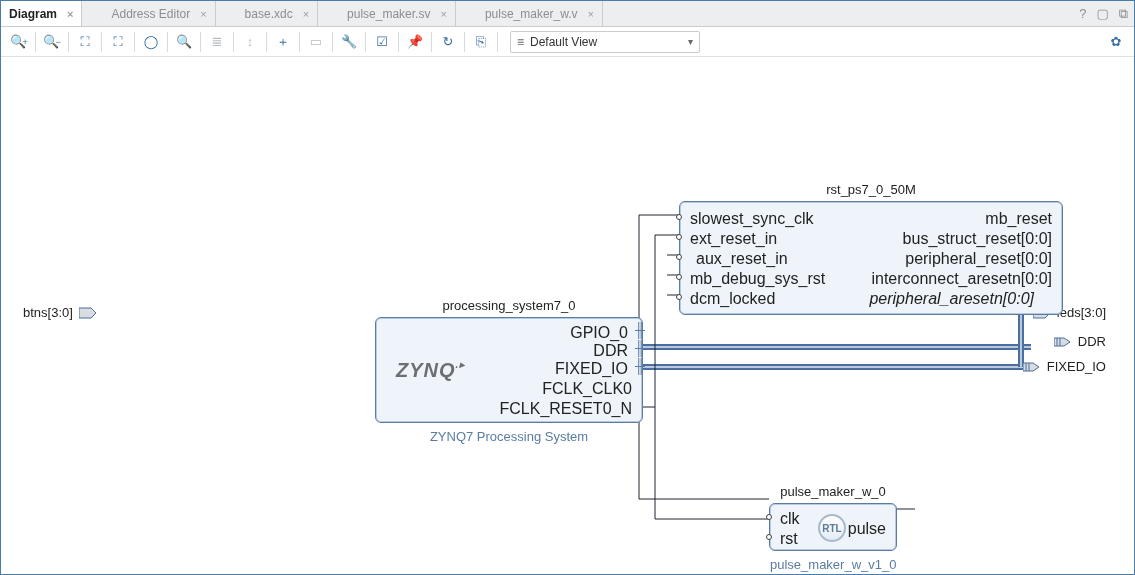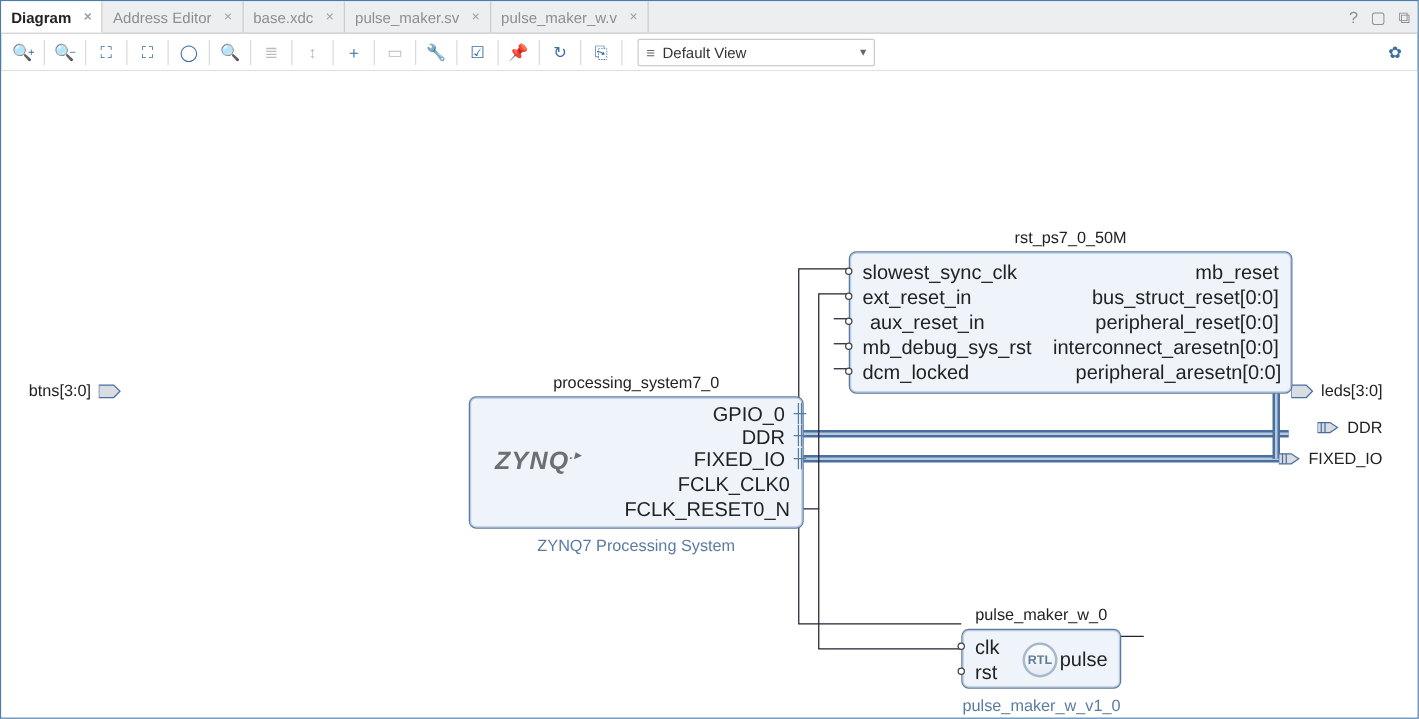--- a/index.html
+++ b/index.html
@@ -11,20 +11,21 @@
     height: 575px;
     overflow: hidden;
     border: 1px solid #4a7caa;
   }
   .tabbar {
     display: flex;
     align-items: center;
     height: 26px;
     background: #eceeef;
     border-bottom: 1px solid #ccc;
+    gap: 21px;
   }
   .tab {
     display: flex;
     align-items: center;
     height: 100%;
     padding: 0 8px;
     border-right: 1px solid #ccc;
     color: #8b8f93;
     font-size: 12px;
     cursor: pointer;
@@ -307,37 +308,37 @@
     <div class="port-label" style="right:14px; top:6px;">GPIO_0</div>
     <div class="bus-sym" style="right:-3px; top:4px;">╫</div>
     <div class="port-label" style="right:14px; top:24px;">DDR</div>
     <div class="bus-sym" style="right:-3px; top:22px;">╫</div>
     <div class="port-label" style="right:14px; top:42px;">FIXED_IO</div>
     <div class="bus-sym" style="right:-3px; top:40px;">╫</div>
     <div class="port-label" style="right:10px; top:62px;">FCLK_CLK0</div>
     <div class="port-label" style="right:10px; top:82px;">FCLK_RESET0_N</div>
   </div>
 
-  <div class="block" style="left:678px; top:144px; width:355px; height:114px;">
+  <div class="block" style="left:678px; top:144px; width:384px; height:114px;">
     <div class="block-title">rst_ps7_0_50M</div>
     <div class="port-label" style="left:10px; top:8px;">slowest_sync_clk</div>
     <div class="port-dot" style="left:-4px; top:12px;"></div>
     <div class="port-label" style="left:10px; top:28px;">ext_reset_in</div>
     <div class="port-dot" style="left:-4px; top:32px;"></div>
     <div class="port-label" style="left:16px; top:48px;">aux_reset_in</div>
     <div class="port-dot" style="left:-4px; top:52px;"></div>
     <div class="port-label" style="left:10px; top:68px;">mb_debug_sys_rst</div>
     <div class="port-dot" style="left:-4px; top:72px;"></div>
     <div class="port-label" style="left:10px; top:88px;">dcm_locked</div>
     <div class="port-dot" style="left:-4px; top:92px;"></div>
     <div class="port-label" style="right:10px; top:8px;">mb_reset</div>
     <div class="port-label" style="right:10px; top:28px;">bus_struct_reset[0:0]</div>
     <div class="port-label" style="right:10px; top:48px;">peripheral_reset[0:0]</div>
     <div class="port-label" style="right:10px; top:68px;margin-left:12px;">interconnect_aresetn[0:0]</div>
-    <div class="port-label" style="right:8px; top:88px;">peripheral_aresetn[0:0]</div>
+    <div class="port-label" style="right:28px; top:88px;font-style:italic;">peripheral_aresetn[0:0]</div>
   </div>
 
   <div class="block" style="left:768px; top:430px; width:128px; height:48px;margin-top:16px;">
     <div class="block-title">pulse_maker_w_0</div>
     <div class="block-subtitle">pulse_maker_w_v1_0</div>
     <div class="rtl-badge" style="left:48px; top:10px;">
         <span>RTL</span>
       </div>
     <div class="port-label" style="left:10px; top:6px;">clk</div>
     <div class="port-dot" style="left:-4px; top:10px;"></div>

